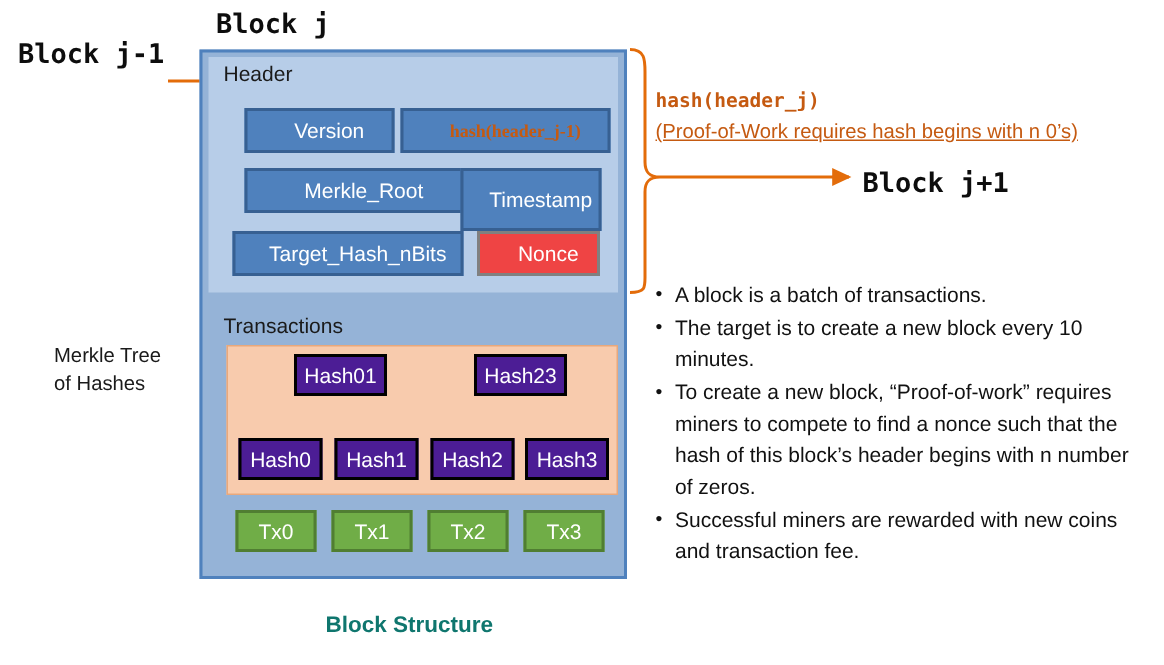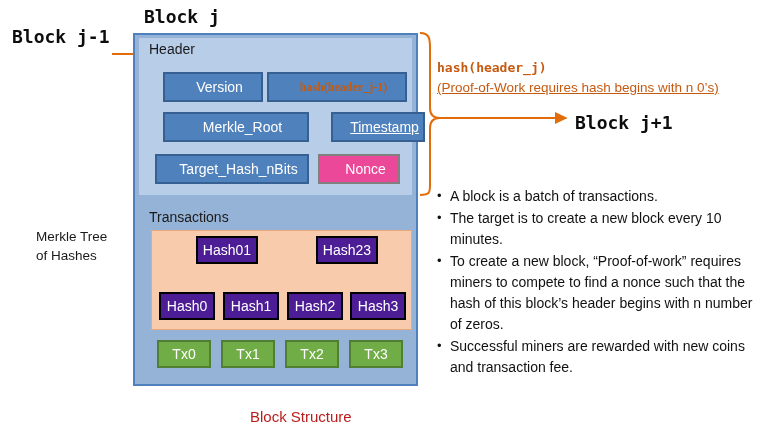--- a/index.html
+++ b/index.html
@@ -18,42 +18,42 @@
   #header-section{left:139px;top:38px;width:273px;height:157px;
       background:#B7CDE8;box-sizing:border-box;}
   .section-title{font-size:14px;color:#1a1a1a;white-space:nowrap;}
 
   
   .fbox{background:#4F81BD;border:2px solid #376092;box-sizing:border-box;
         color:#ffffff;font-size:14px;display:flex;align-items:center;
         justify-content:center;white-space:nowrap;padding-left:13px;}
   .fbox.hashprev{color:#C55A11;font-weight:bold;
         font-family:Liberation Serif, serif;font-size:12px;}
-  .fbox.nonce{background:#ec4899;border-color:#808080;}
+  .fbox.nonce{background:#ef4444;border-color:#808080;}
 
   
   #tx-panel{left:151px;top:230px;width:261px;height:100px;
       background:#F8CBAD;border:1px solid #E8A87C;box-sizing:border-box;}
   .obox{background:#4c1d95;border:2px solid #000000;box-sizing:border-box;
         color:#ffffff;font-size:14px;display:flex;align-items:center;
         justify-content:center;white-space:nowrap;}
   .gbox{background:#70AD47;border:2px solid #507E32;box-sizing:border-box;
         color:#ffffff;font-size:14px;display:flex;align-items:center;
         justify-content:center;white-space:nowrap;}
 
   
   #hash-j-label{left:437px;top:60px;font-family:"DejaVu Sans Mono","Liberation Mono",monospace;
       font-weight:bold;font-size:13px;color:#C55A11;white-space:nowrap;}
   #pow-note{left:437px;top:80px;font-size:13.5px;color:#C55A11;white-space:nowrap;text-decoration:underline;}
   #block-jp1{left:575px;top:112px;}
   #block-jm1{left:12px;top:26px;}
   #block-j-title{left:144px;top:6px;font-size:18px;}
   #merkle-side-label{left:36px;top:227px;width:85px;font-size:13.5px;
       line-height:19px;color:#1a1a1a;text-align:left;}
-  #caption{left:217px;top:408px;font-size:15px;font-weight:normal;color:#b91c1c;margin-left:33px;}
+  #caption{left:217px;top:408px;font-size:15px;font-weight:bold;color:#0f766e;}
 
   #bullets{left:437px;top:186px;width:330px;font-size:14px;line-height:21px;color:#111;}
   #bullets .bullet{position:relative;padding-left:13px;margin-bottom:1px;}
   #bullets .bullet::before{content:"\2022";position:absolute;left:0;top:-1px;font-size:13px;}
 
   svg.overlay{position:absolute;left:0;top:0;width:776px;height:443px;
       pointer-events:none;overflow:visible;}
 </style>
 </head>
 <body>
@@ -104,21 +104,21 @@
 
 <div class="abs" id="block-j-container"></div>
 
 <div class="abs" id="header-section"></div>
 <div class="abs section-title" style="left:149px;top:41px;">Header</div>
 
 <div class="abs fbox" style="left:163px;top:72px;width:100px;height:30px;">Version</div>
 <div class="abs fbox hashprev" style="left:267px;top:72px;width:140px;height:30px;">hash(header_j-1)</div>
 
 <div class="abs fbox" style="left:163px;top:112px;width:146px;height:30px;">Merkle_Root</div>
-<div class="abs fbox" style="left:331px;top:112px;width:94px;height:30px;text-decoration:underline;">Timestamp</div>
+<div class="abs fbox" style="left:307px;top:112px;width:94px;height:42px;">Timestamp</div>
 
 <div class="abs fbox" style="left:155px;top:154px;width:154px;height:30px;">Target_Hash_nBits</div>
 <div class="abs fbox nonce" style="left:318px;top:154px;width:82px;height:30px;">Nonce</div>
 
 <div class="abs section-title" style="left:149px;top:209px;">Transactions</div>
 <div class="abs" id="tx-panel"></div>
 
 <div class="abs obox" style="left:196px;top:236px;width:62px;height:28px;">Hash01</div>
 <div class="abs obox" style="left:316px;top:236px;width:62px;height:28px;">Hash23</div>
 

